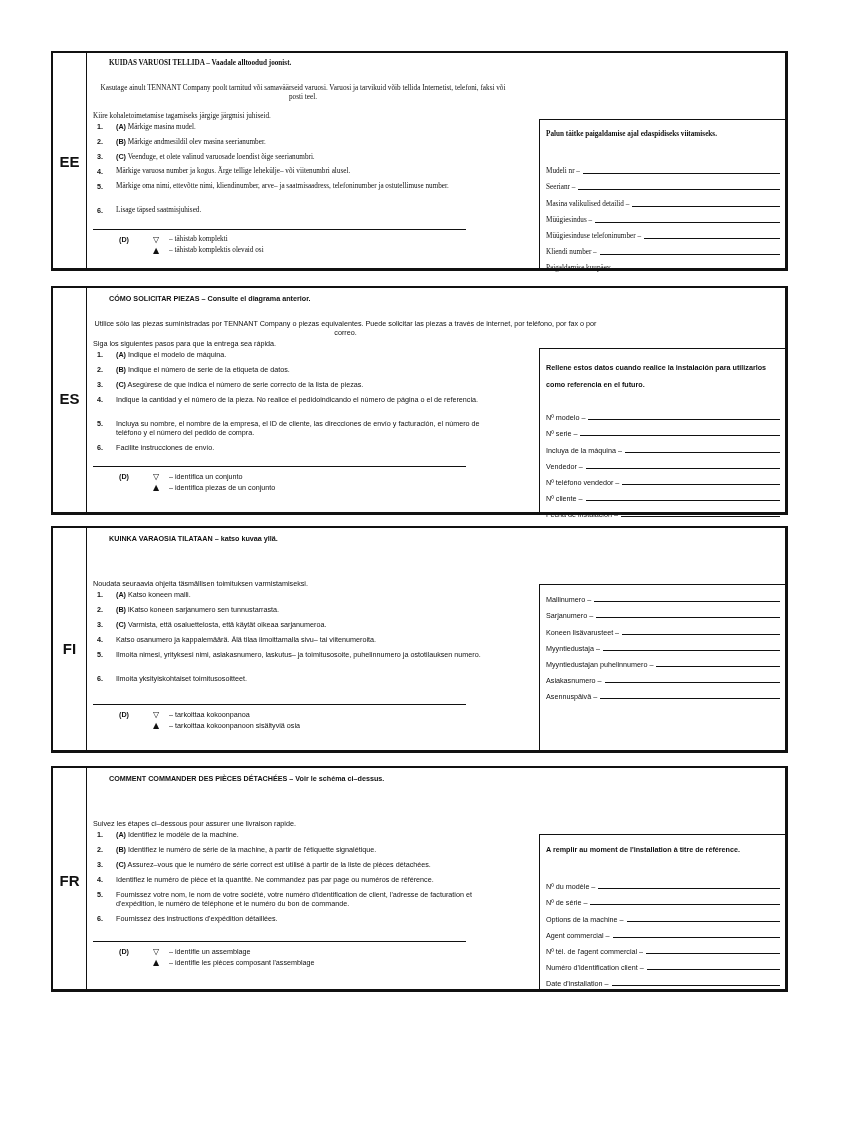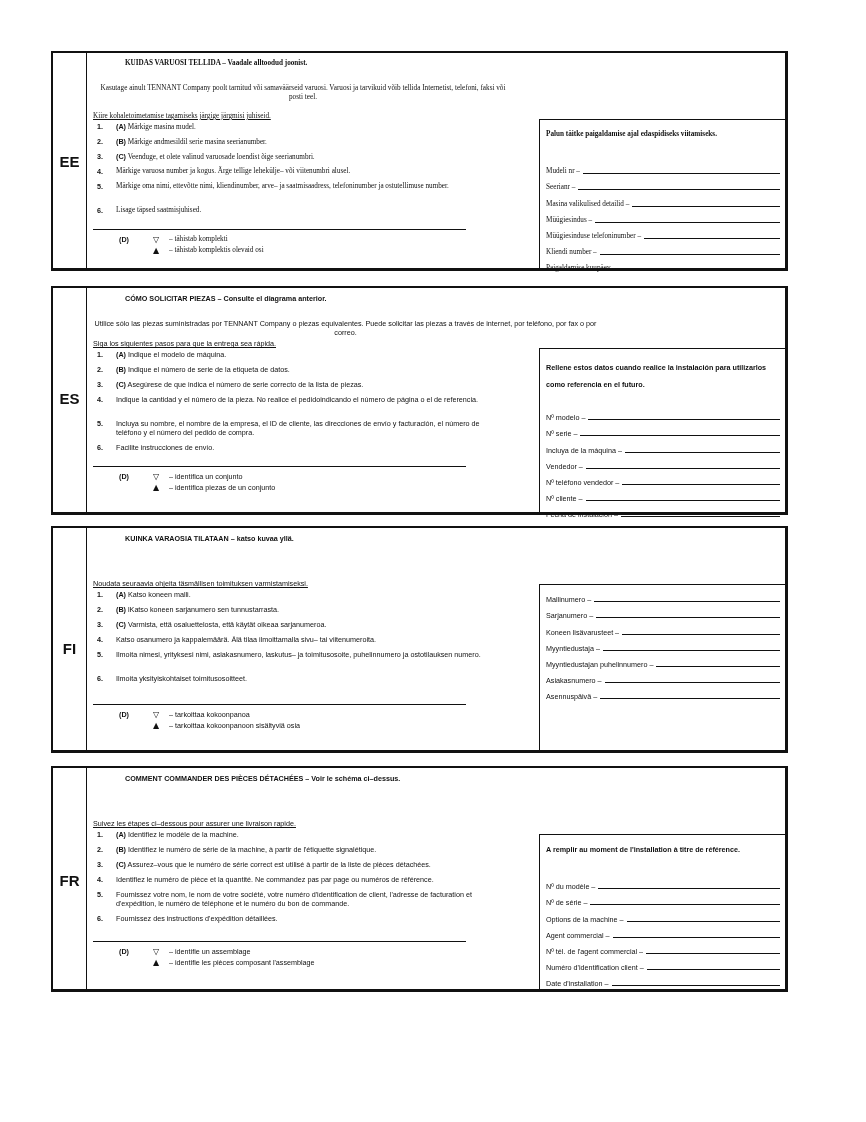--- a/index.html
+++ b/index.html
@@ -14,23 +14,23 @@
     border-right: 1.5px solid #111;
   }
   .lang-code {
     position: absolute; left: 0; width: 33px; text-align: center;
     font-family: "Liberation Sans", sans-serif; font-weight: bold; font-size: 15px;
   }
   .content { position: absolute; left: 40px; top: 0; right: 0; bottom: 0; }
   .serif .txt { font-family: "Liberation Serif", serif; }
   .sans .txt { font-family: "Liberation Sans", sans-serif; }
   .txt { font-size: 7.2px; line-height: 9px; }
-  .title { position: absolute; left: 16px; top: 6px; font-weight: bold; white-space: nowrap; padding-left: 16px; }
+  .title { position: absolute; left: 0; top: 6px; font-weight: bold; white-space: nowrap; padding-left: 16px; }
   .intro { position: absolute; left: 0; top: 31px; width: 440px; text-align: center; }
-  .followline { position: absolute; left: 0; white-space: nowrap; text-decoration: underline; }
+  .followline { position: absolute; left: 0; white-space: nowrap; }
   .steps { position: absolute; left: 0; width: 420px; }
   .step { position: relative; padding-left: 23px; }
   .step .num { position: absolute; left: 4px; top: 0; font-family: "Liberation Sans", sans-serif; font-weight: bold; }
   .step .lbl { font-family: "Liberation Sans", sans-serif; font-weight: bold; }
   .rule { position: absolute; left: 0; width: 373px; border-top: 1.2px solid #111; }
   .legend { position: absolute; left: 26px; width: 300px; }
   .legend .d { position: absolute; left: 0; top: 0; font-family: "Liberation Sans", sans-serif; font-weight: bold; }
   .legend .row { position: relative; padding-left: 36px; white-space: nowrap; height: 11px; }
   .legend .sym { position: absolute; left: 34px; top: 0; width: 10px; font-family: "DejaVu Sans", sans-serif; font-size: 8px; }
   .legend .ltxt { padding-left: 14px; }
@@ -59,21 +59,21 @@
       <div class="step">
         <span class="num">1.</span>
         <span class="lbl">(A)</span> 
         <span>Märkige masina mudel.</span>
       </div>
         </div>
         <div class="steps txt" style="top:84px;width:400px">
       <div class="step">
         <span class="num">2.</span>
         <span class="lbl">(B)</span> 
-        <span>Märkige andmesildil serie masina seerianumber.</span>
+        <span>Märkige andmesildil olev masina seerianumber.</span>
       </div>
         </div>
         <div class="steps txt" style="top:99px;width:400px">
       <div class="step">
         <span class="num">3.</span>
         <span class="lbl">(C)</span> 
         <span>Veenduge, et olete valinud varuosade loendist õige seerianumbri.</span>
       </div>
         </div>
         <div class="steps txt" style="top:114px;width:400px">

